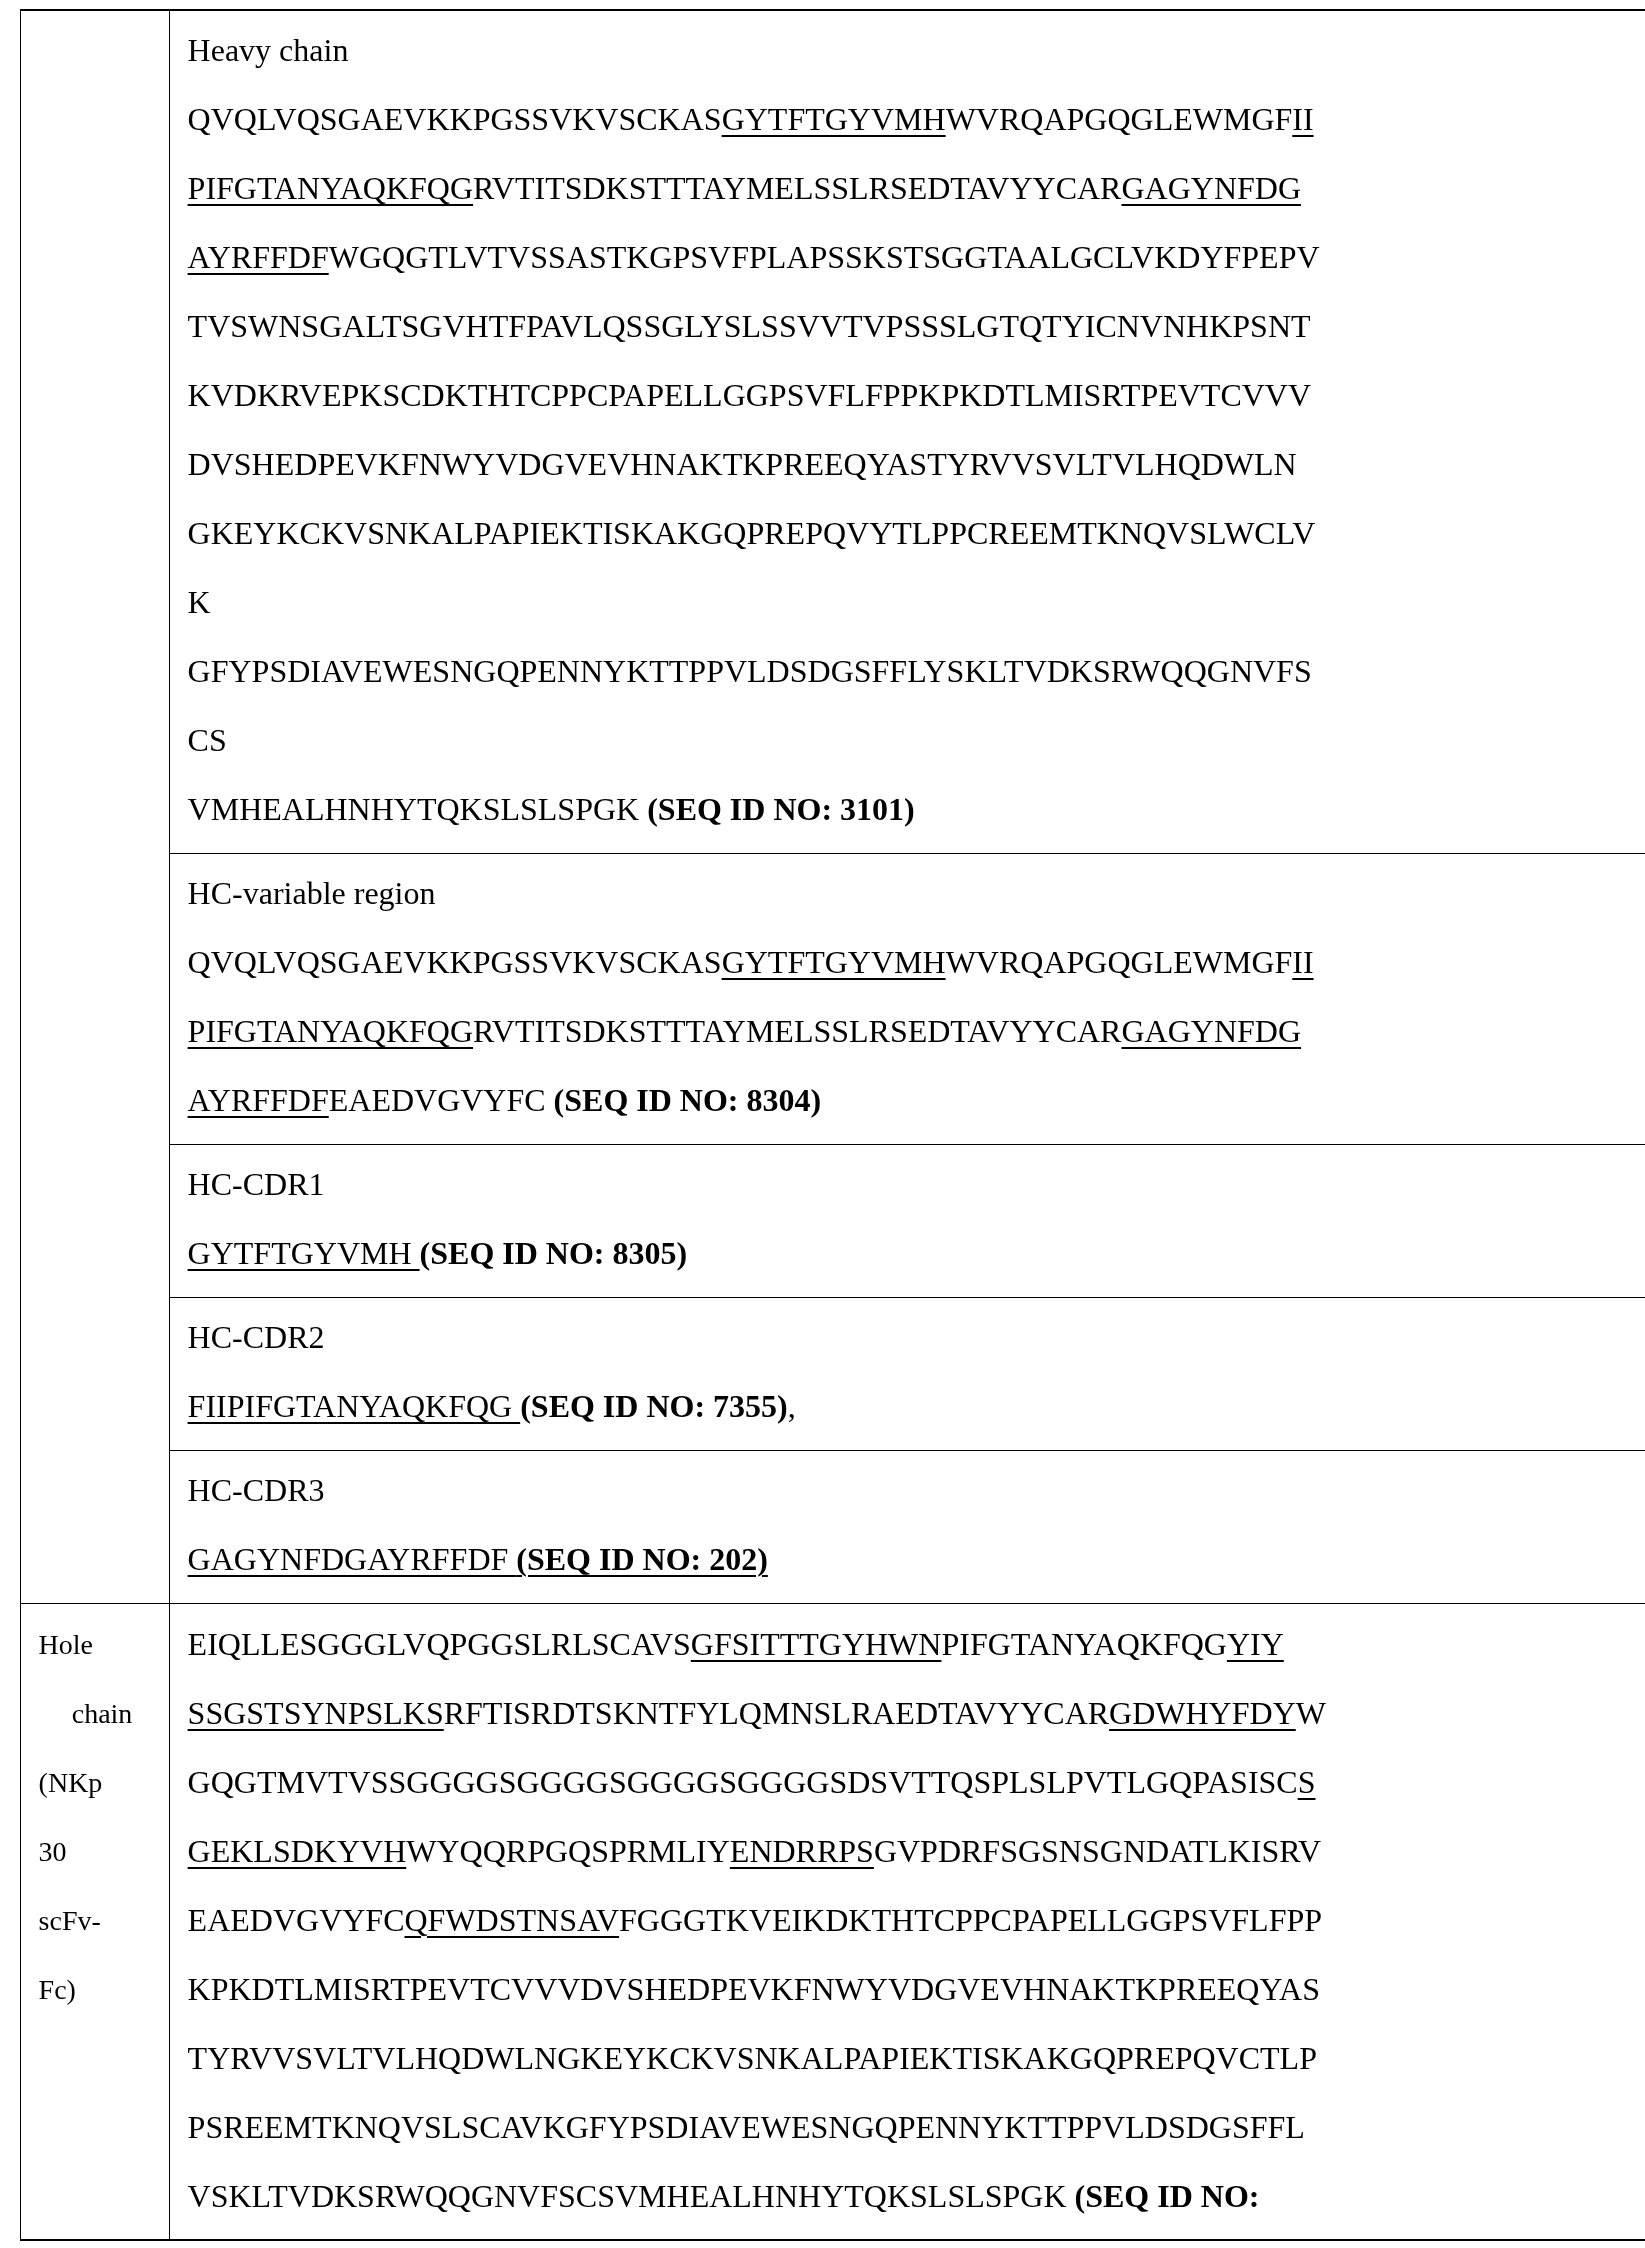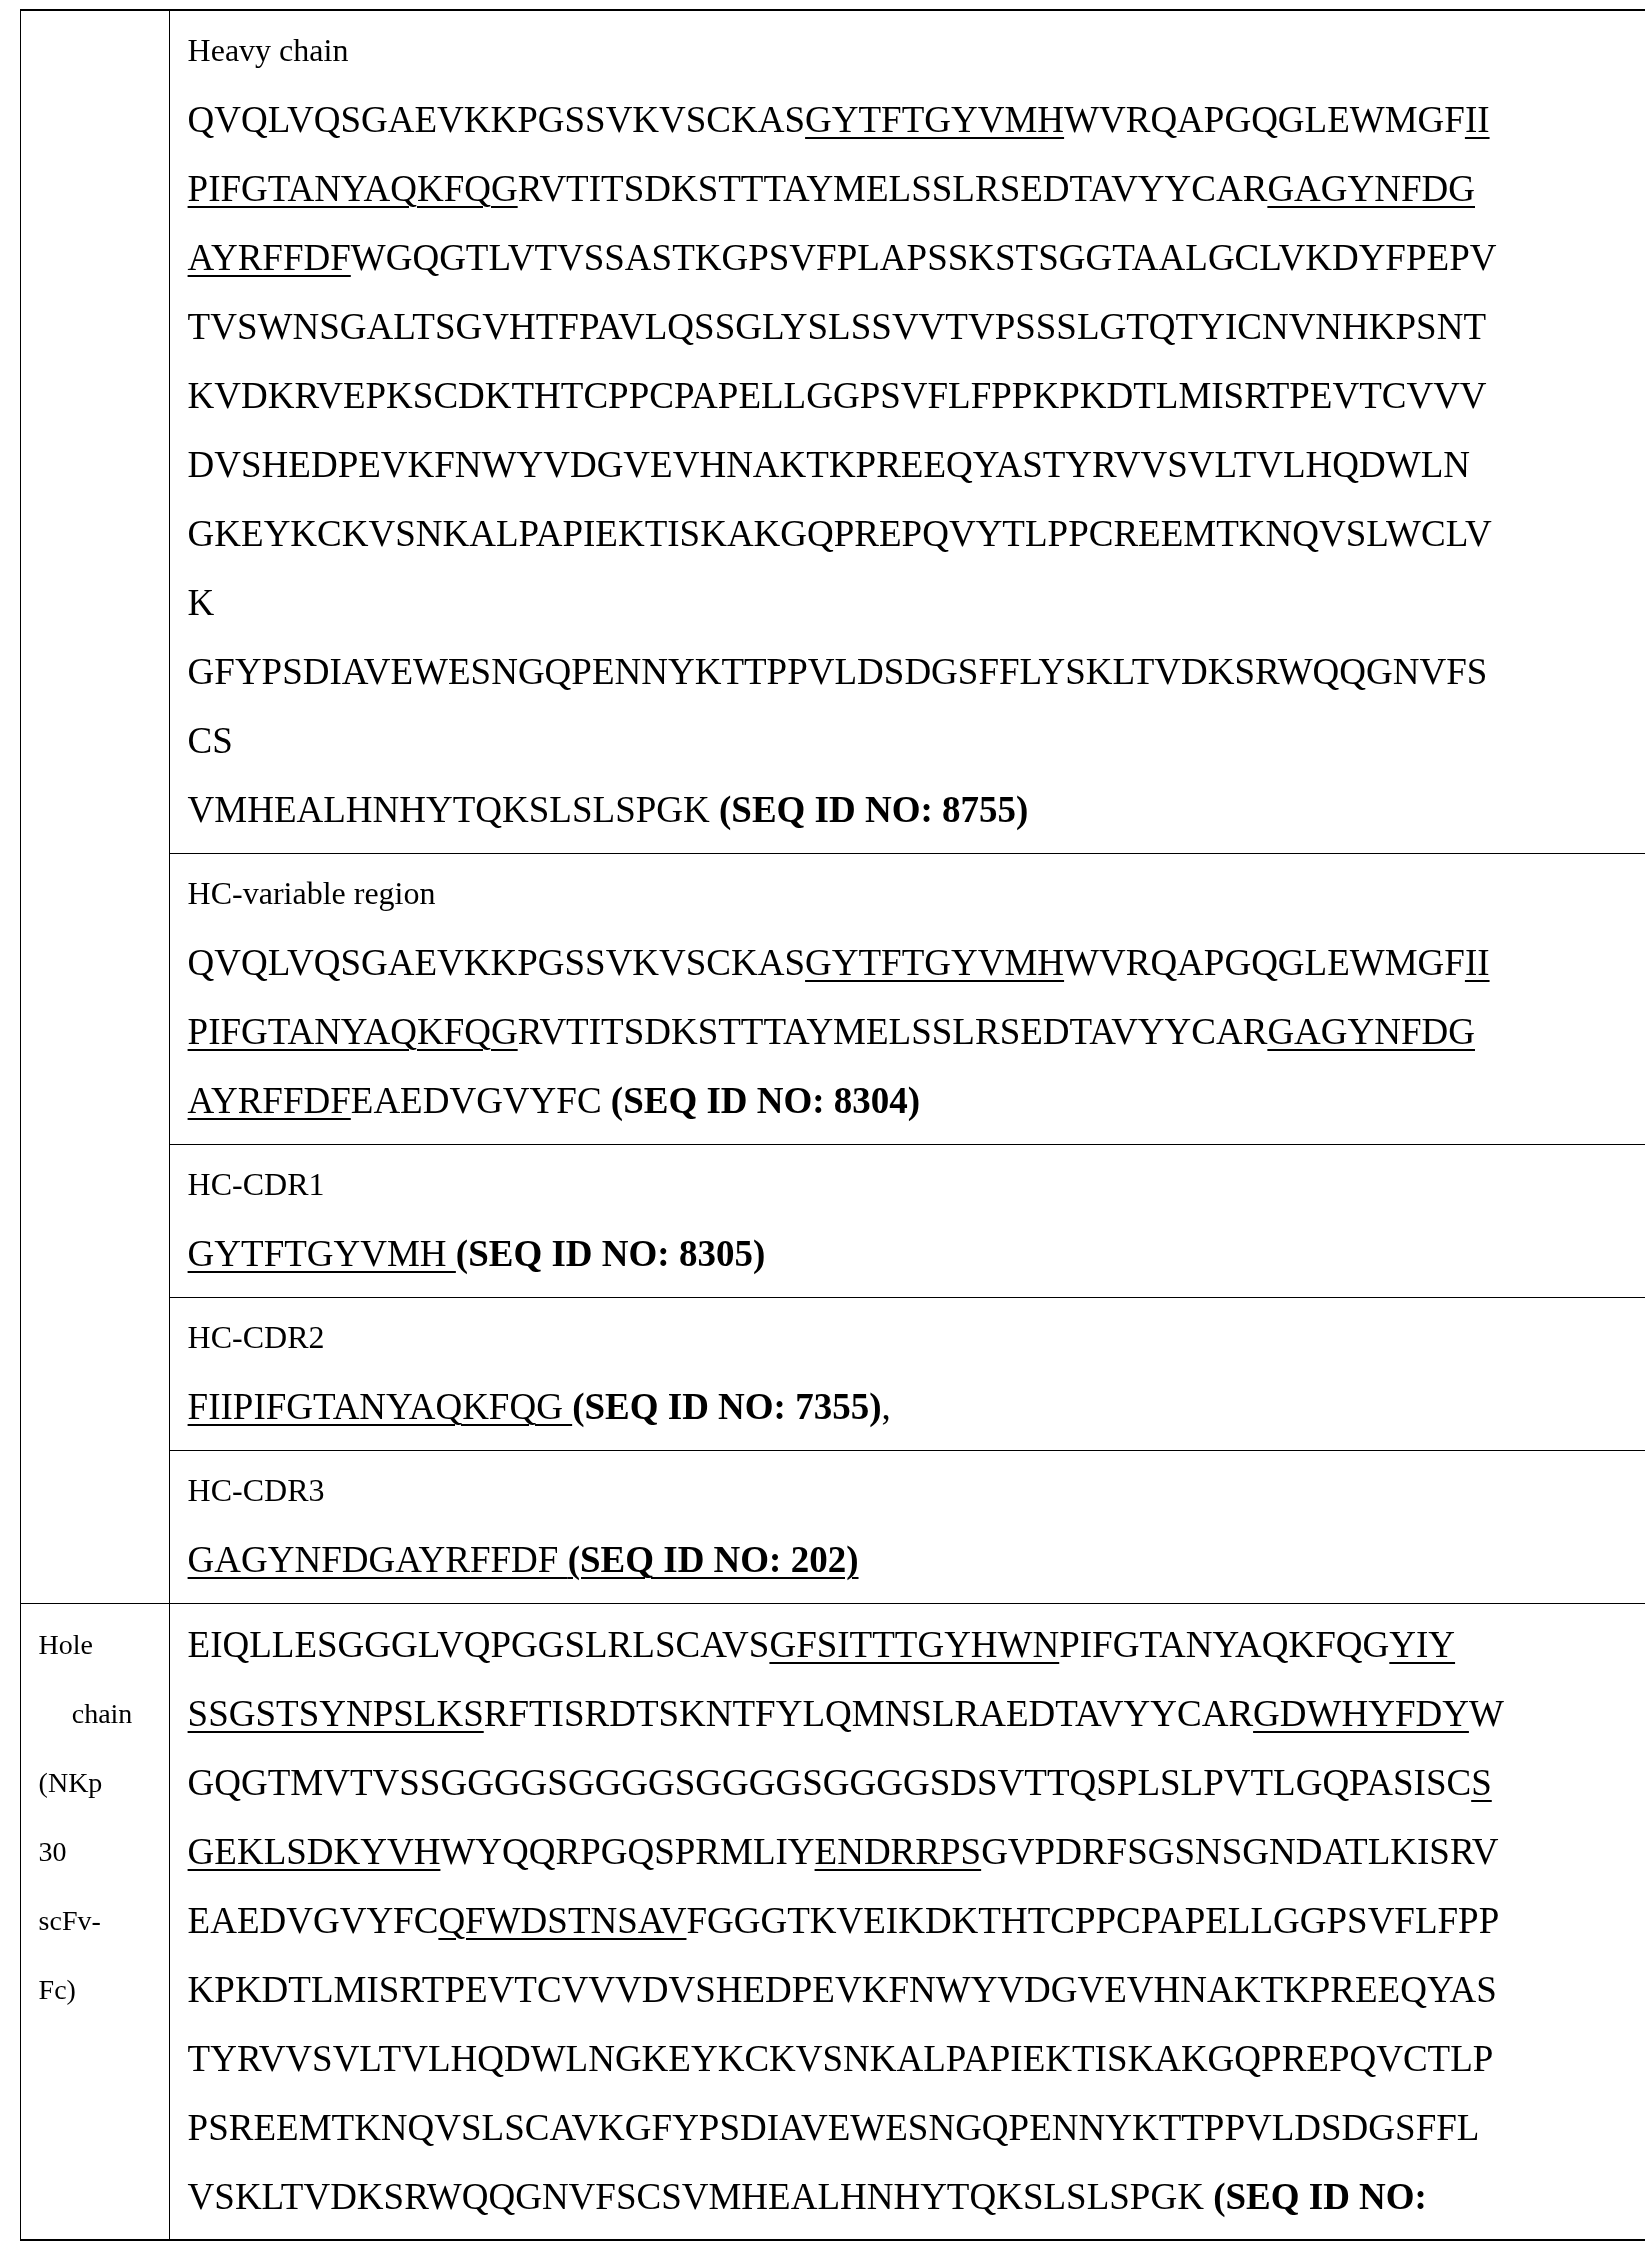--- a/index.html
+++ b/index.html
@@ -21,21 +21,21 @@
   }
   table.seq-table tr:first-child td { border-top: 2.6px solid #000; }
   table.seq-table tr:last-child td { border-bottom: 2.6px solid #000; }
   col.c1 { width: 149px; }
   td.label-cell {
     font-size: 28px; line-height: 69px;
     padding-left: 17.6px !important; padding-right: 3.5px !important;
     word-break: break-all;
   }
   .entry-title { font-size: 32px; line-height: 69px; display: block; }
-  .seq-line { font-size: 37px; line-height: 69px; display: block; white-space: nowrap; letter-spacing: 0px; }
+  .seq-line { font-size: 32px; line-height: 69px; display: block; white-space: nowrap; letter-spacing: 0px; }
   .cdr { text-decoration: underline; text-decoration-thickness: 1.8px; text-underline-offset: 5.3px; }
   .seqid { font-weight: bold; }
 </style>
 </head>
 <body>
 
 <table class="seq-table">
   <colgroup>
       <col class="c1">
       <col>
@@ -48,21 +48,21 @@
           <span class="seq-line"><span class="">QVQLVQSGAEVKKPGSSVKVSCKAS</span><span class="cdr">GYTFTGYVMH</span><span class="">WVRQAPGQGLEWMGF</span><span class="cdr">II</span></span>
           <span class="seq-line"><span class="cdr">PIFGTANYAQKFQG</span><span class="">RVTITSDKSTTTAYMELSSLRSEDTAVYYCAR</span><span class="cdr">GAGYNFDG</span></span>
           <span class="seq-line"><span class="cdr">AYRFFDF</span><span class="">WGQGTLVTVSSASTKGPSVFPLAPSSKSTSGGTAALGCLVKDYFPEPV</span></span>
           <span class="seq-line"><span class="">TVSWNSGALTSGVHTFPAVLQSSGLYSLSSVVTVPSSSLGTQTYICNVNHKPSNT</span></span>
           <span class="seq-line"><span class="">KVDKRVEPKSCDKTHTCPPCPAPELLGGPSVFLFPPKPKDTLMISRTPEVTCVVV</span></span>
           <span class="seq-line"><span class="">DVSHEDPEVKFNWYVDGVEVHNAKTKPREEQYASTYRVVSVLTVLHQDWLN</span></span>
           <span class="seq-line"><span class="">GKEYKCKVSNKALPAPIEKTISKAKGQPREPQVYTLPPCREEMTKNQVSLWCLV</span></span>
           <span class="seq-line"><span class="">K</span></span>
           <span class="seq-line"><span class="">GFYPSDIAVEWESNGQPENNYKTTPPVLDSDGSFFLYSKLTVDKSRWQQGNVFS</span></span>
           <span class="seq-line"><span class="">CS</span></span>
-          <span class="seq-line"><span class="">VMHEALHNHYTQKSLSLSPGK </span><span class="seqid">(SEQ ID NO: 8755)</span></span>
+          <span class="seq-line"><span class="">VMHEALHNHYTQKSLSLSPGK </span><span class="seqid">(SEQ ID NO: 3101)</span></span>
         </td>
       </tr>
       <tr>
         <td>
           <span class="entry-title">HC-variable region</span>
           <span class="seq-line"><span class="">QVQLVQSGAEVKKPGSSVKVSCKAS</span><span class="cdr">GYTFTGYVMH</span><span class="">WVRQAPGQGLEWMGF</span><span class="cdr">II</span></span>
           <span class="seq-line"><span class="cdr">PIFGTANYAQKFQG</span><span class="">RVTITSDKSTTTAYMELSSLRSEDTAVYYCAR</span><span class="cdr">GAGYNFDG</span></span>
           <span class="seq-line"><span class="cdr">AYRFFDF</span><span class="">EAEDVGVYFC </span><span class="seqid">(SEQ ID NO: 8304)</span></span>
         </td>
       </tr>

